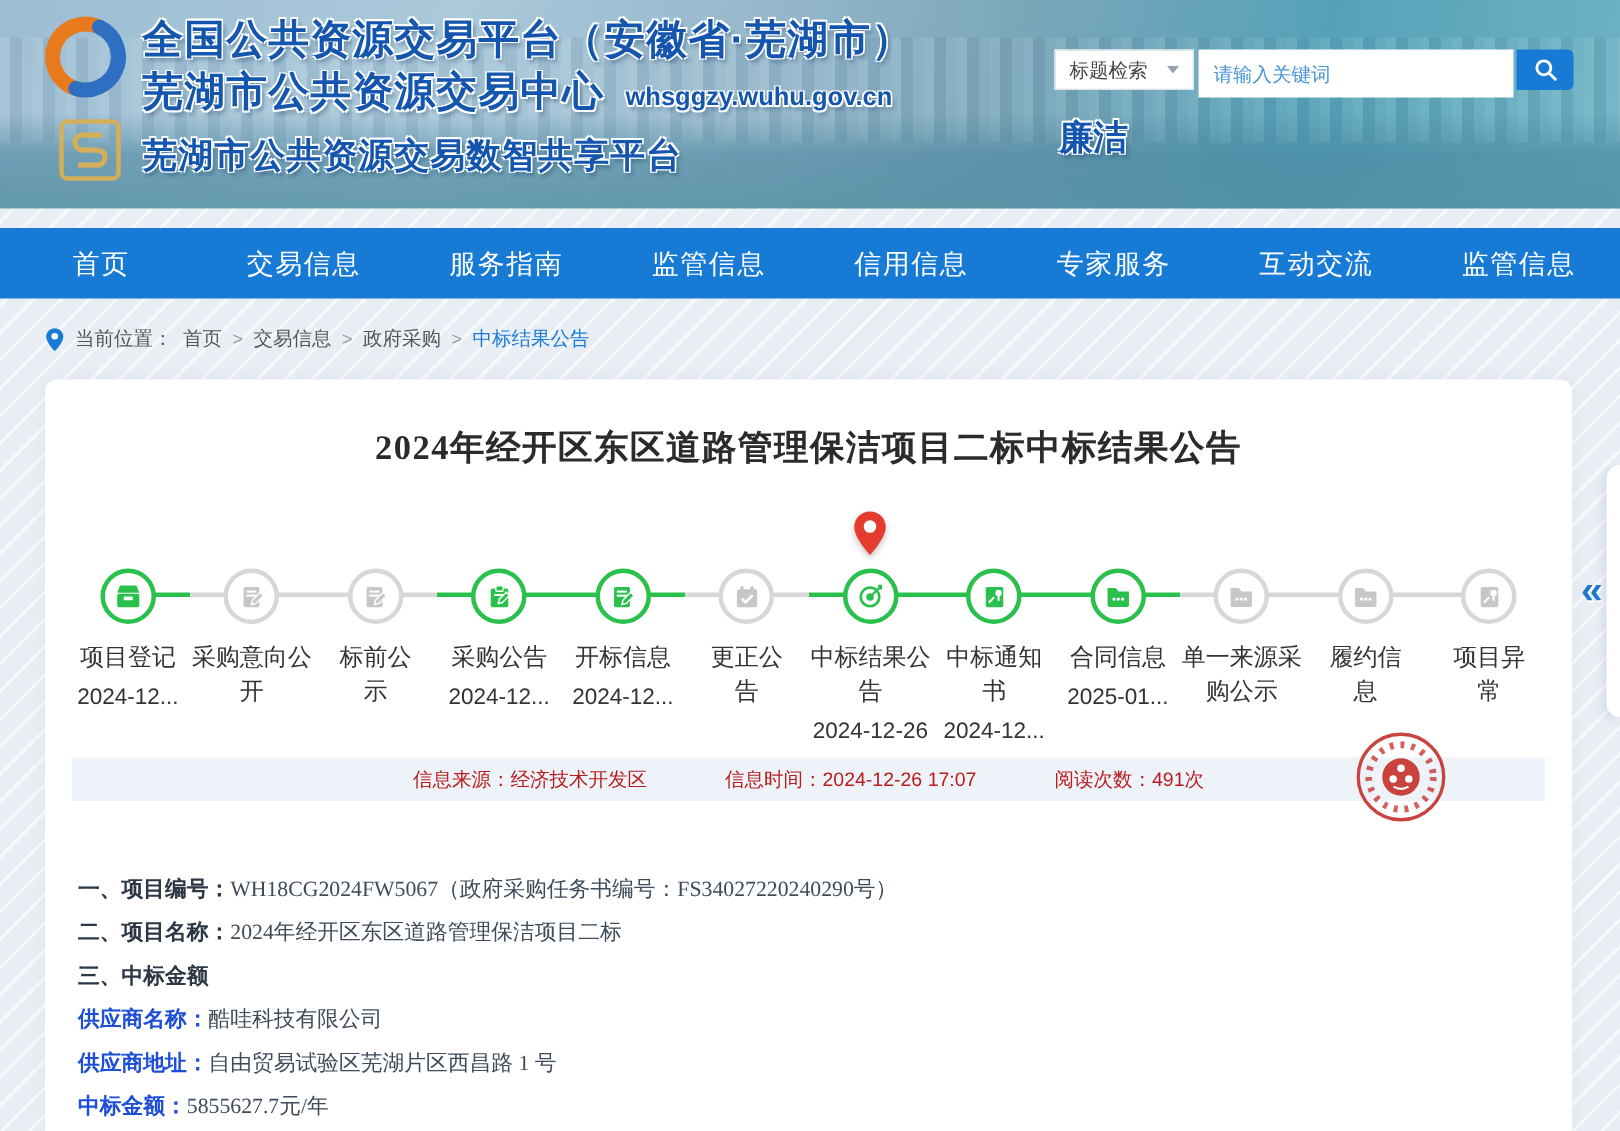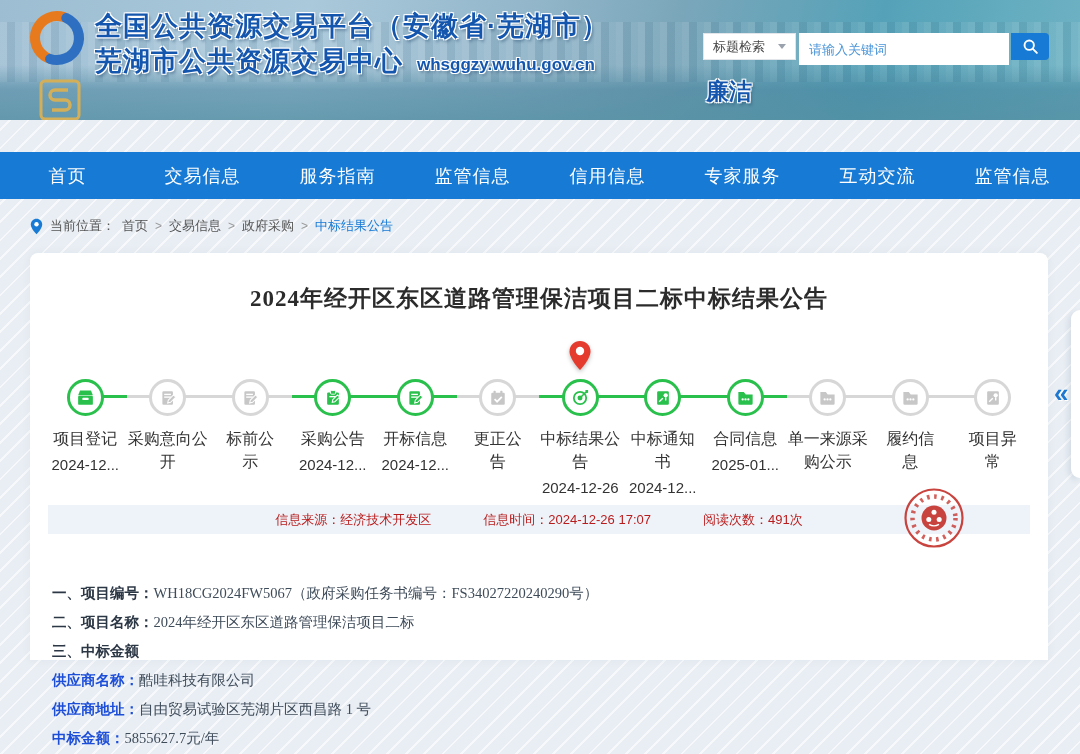--- a/index.html
+++ b/index.html
@@ -14,21 +14,21 @@
   html,body{width:1080px;height:754px;overflow:hidden;}
   body{
     font-family:"Liberation Sans","DejaVu Sans",sans-serif;
     background:#e9eef4;
     background-image:repeating-linear-gradient(135deg, rgba(255,255,255,.6) 0 2px, transparent 2px 13px);
     position:relative;
   }
 
   
   .banner{
-    position:absolute;left:0;top:0;width:1080px;height:120px;
+    position:absolute;left:0;top:0;width:1080px;height:139px;
     background:linear-gradient(103deg,#9dbdd2 0%,#aac9db 28%,#93b6ca 48%,#7aa6ba 62%,#55a2b8 80%,#6fb3c4 100%);
     overflow:hidden;
   }
   .banner::before{ 
     content:"";position:absolute;left:0;top:18%;width:100%;height:50%;
     background:repeating-linear-gradient(90deg, rgba(255,255,255,.20) 0 7px, rgba(60,95,120,.18) 7px 15px, rgba(210,225,235,.16) 15px 22px);
     opacity:.55;
   }
   .banner::after{ 
     content:"";position:absolute;left:0;bottom:0;width:100%;height:46%;
@@ -76,21 +76,21 @@
   .breadcrumb{
     position:absolute;left:30px;top:213px;height:26px;display:flex;align-items:center;gap:7px;
     font-size:13px;color:#555;
   }
   .breadcrumb .sep{color:#999;font-size:12px;}
   .crumb{cursor:pointer;}
   .crumb.current{color:var(--blue);}
 
   
   .card{
-    position:absolute;left:30px;top:253px;width:1018px;height:407px;background:#fff;
+    position:absolute;left:30px;top:253px;width:1018px;height:501px;background:#fff;
     border-radius:8px 8px 0 0;box-shadow:0 0 10px rgba(30,60,90,.05);
   }
   .article-title{
     position:absolute;left:0;top:30px;width:100%;text-align:center;
     font-family:"Liberation Serif","DejaVu Serif",serif;font-weight:bold;
     font-size:23px;color:#2b2b2b;letter-spacing:1px;
   }
 
   
   .timeline{position:absolute;left:14px;right:14px;top:78px;display:flex;align-items:flex-start;}
@@ -152,20 +152,21 @@
       <circle cx="31" cy="31" r="22" fill="none" stroke="#2f6fc1" stroke-width="10" stroke-linecap="round" stroke-dasharray="66 72.2" transform="rotate(-65 31 31)"></circle>
     </svg>
     <svg class="gold-logo" width="44" height="44" viewBox="0 0 44 44">
       <rect x="3" y="3" width="38" height="38" rx="4" fill="none" stroke="#d4af5a" stroke-width="3"></rect>
       <path d="M30 12H17a5 5 0 0 0 0 10h10a5 5 0 0 1 0 10H14" fill="none" stroke="#d4af5a" stroke-width="3.5"></path>
     </svg>
     <div class="banner-text line1">全国公共资源交易平台（安徽省·芜湖市）</div>
     <div class="banner-text line2">
       <span>芜湖市公共资源交易中心</span><span class="site-url">whsggzy.wuhu.gov.cn</span>
     </div>
+    <div class="banner-text line3">芜湖市公共资源交易数智共享平台</div>
     <div class="banner-text slogan">廉洁</div>
 
     <div class="search">
       <div class="search-cat">
         <span>标题检索</span>
         <span class="caret"></span>
       </div>
       <input class="search-input" value="" placeholder="请输入关键词" style="">
       <button class="search-btn">
         <svg width="17" height="17" viewBox="0 0 16 16">

